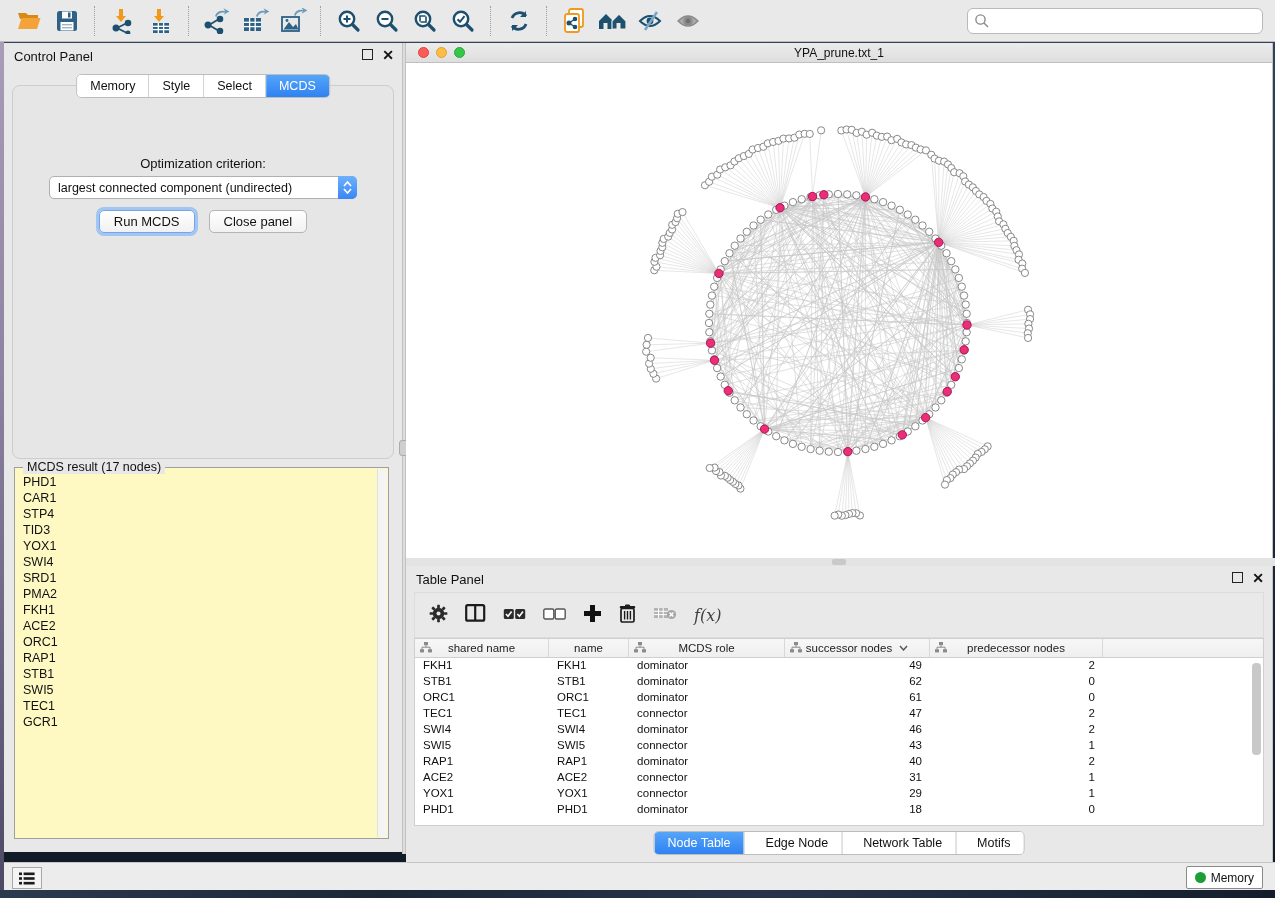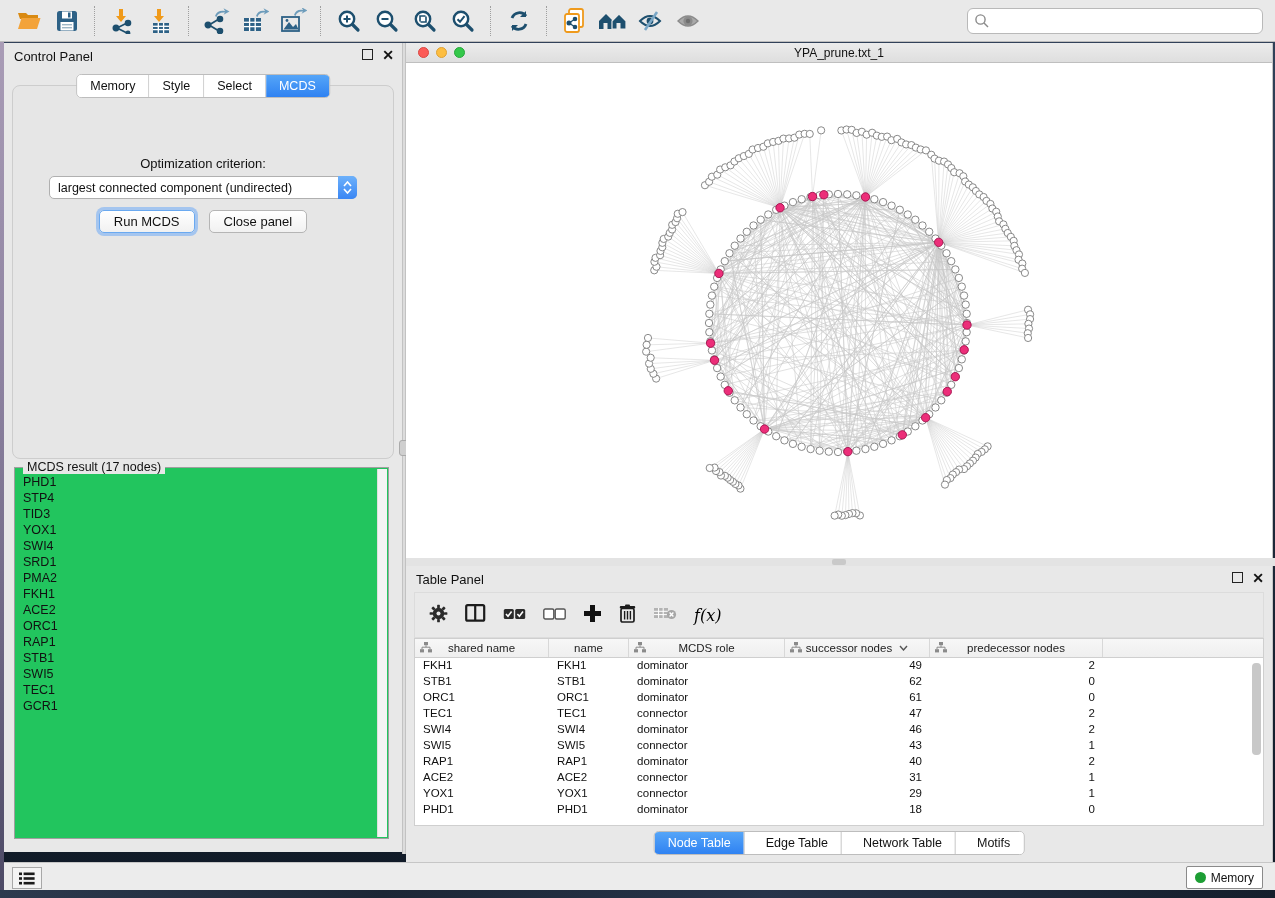--- a/index.html
+++ b/index.html
@@ -35,21 +35,21 @@
   #opt-label{position:absolute;top:70px;width:100%;text-align:center;font-size:13px;color:#111;}
   #opt-dropdown{position:absolute;left:36px;right:36px;top:90px;height:23px;background:#fff;border:1px solid #b0b0b0;
     border-radius:5px;display:flex;align-items:center;box-sizing:border-box;}
   #opt-dropdown .dd-text{flex:1;font-size:12.5px;padding-left:8px;color:#111;white-space:nowrap;overflow:hidden;}
   .dd-step{width:19px;height:23px;margin:-1px -1px -1px 0;border-radius:0 5px 5px 0;
     background:linear-gradient(#6db1fb,#3a86f4);display:flex;flex-direction:column;align-items:center;justify-content:center;gap:1px;}
   .btn{height:23px;border-radius:5px;border:1px solid #b5b5b5;background:linear-gradient(#ffffff,#f1f1f1);
     font-size:13px;color:#111;padding:0 14px;font-family:"Liberation Sans",sans-serif;}
   .btn.focused{border-color:#6aa9f0;box-shadow:0 0 0 3px rgba(110,170,245,.55);}
   #btn-row{position:absolute;top:124px;width:100%;display:flex;justify-content:center;gap:14px;}
-  #mcds-groupbox{position:absolute;left:10px;right:13px;top:424px;height:370px;background:#22c55e;border:1px solid #9f9f9f;}
+  #mcds-groupbox{position:absolute;left:10px;right:13px;top:424px;height:370px;background:#fef9c3;border:1px solid #9f9f9f;}
   #mcds-legend{position:absolute;top:-8px;left:8px;background:#e8e8e8;padding:0 4px;font-size:12.5px;color:#111;}
   #mcds-result-list{position:absolute;inset:6px 12px 2px 8px;overflow:hidden;font-size:12.5px;line-height:16px;color:#111;}
   #mcds-scroll{position:absolute;top:1px;bottom:1px;right:1px;width:9px;background:#f4f4f4;border-left:1px solid #e0e0e0;}
 
   
   #v-divider{position:absolute;left:402px;top:43px;width:4px;bottom:36px;background:#dcdcdc;border-left:1px solid #c2c2c2;border-right:1px solid #c2c2c2;box-sizing:border-box;}
   #v-grip{position:absolute;left:399px;top:440px;width:10px;height:14px;background:#cfcfcf;border:1px solid #aaa;border-radius:3px;}
   #h-divider{position:absolute;left:406px;right:0;top:558px;height:8px;background:#e3e3e3;}
   #h-grip{position:absolute;left:832px;top:559px;width:14px;height:6px;background:#c9c9c9;border-radius:2px;}
 
@@ -58,21 +58,21 @@
   #net-titlebar{position:absolute;left:0;right:0;top:0;height:19px;background:linear-gradient(#ececec,#dedede);
     border-bottom:1px solid #bfbfbf;}
   .light{position:absolute;top:4px;width:11px;height:11px;border-radius:50%;}
   #net-title{position:absolute;width:100%;text-align:center;top:3px;font-size:12px;color:#111;}
   #net-canvas{position:absolute;left:0;right:0;top:20px;bottom:0;background:#fff;}
 
   
   #table-panel{position:absolute;left:406px;right:2px;top:566px;height:296px;background:#e8e8e8;border-right:1px solid #c6c6c6;}
   #tp-toolbar{position:absolute;left:8px;right:8px;top:26px;height:46px;background:#e9e9e9;border:1px solid #dcdcdc;
     display:flex;align-items:center;gap:17px;padding-left:14px;box-sizing:border-box;}
-  .fx-label{font-family:"DejaVu Serif",serif;font-style:italic;font-size:16px;color:#000000;}
+  .fx-label{font-family:"DejaVu Serif",serif;font-style:italic;font-size:16px;color:#404040;}
   #tp-table{position:absolute;left:8px;right:8px;top:72px;height:186px;background:#fff;border:1px solid #cfcfcf;overflow:hidden;}
   #tp-header{display:flex;height:18px;background:linear-gradient(#f7f7f7,#efefef);border-bottom:1px solid #cfcfcf;}
   .th{display:flex;align-items:center;justify-content:center;font-size:11.5px;color:#222;
     border-right:1px solid #d8d8d8;box-sizing:border-box;position:relative;gap:5px;}
   .th .hicon{position:absolute;left:5px;top:3px;}
   .tr{display:flex;height:16px;}
   .td{font-size:11.5px;color:#111;box-sizing:border-box;padding:1px 8px 0 8px;white-space:nowrap;overflow:hidden;}
   .td.num{text-align:right;}
   #tp-scroll-thumb{position:absolute;right:2px;top:24px;width:9px;height:92px;background:#c8c8c8;border-radius:4px;}
   #table-tabs{position:absolute;left:50%;transform:translateX(-50%);top:265px;gap:8px;}
@@ -282,20 +282,21 @@
       </div>
       <div id="btn-row">
         <button class="btn focused">Run MCDS</button>
         <button class="btn">Close panel</button>
       </div>
     </div>
     <div id="mcds-groupbox">
       <span id="mcds-legend">MCDS result (17 nodes)</span>
       <div id="mcds-result-list">
           <div>PHD1</div>
+          <div>CAR1</div>
           <div>STP4</div>
           <div>TID3</div>
           <div>YOX1</div>
           <div>SWI4</div>
           <div>SRD1</div>
           <div>PMA2</div>
           <div>FKH1</div>
           <div>ACE2</div>
           <div>ORC1</div>
           <div>RAP1</div>
@@ -1278,21 +1279,21 @@
             <div class="td" style="width: 80px;">PHD1</div>
             <div class="td" style="width: 156px;">dominator</div>
             <div class="td num" style="width: 145px;">18</div>
             <div class="td num" style="width: 173px;">0</div>
           </div>
         </div>
       <div id="tp-scroll-thumb"></div>
     </div>
     <div id="table-tabs" class="segbar">
         <div class="seg active">Node Table</div>
-        <div class="seg">Edge Table</div>
+        <div class="seg">Edge Node</div>
         <div class="seg">Network Table</div>
         <div class="seg">Motifs</div>
       </div>
   </div>
 
   <div id="status-bar">
     <span id="list-btn">
       <svg width="16" height="13" viewBox="0 0 16 13">
           <g fill="#1c1c1c">
             <rect x="0" y="0.5" width="3" height="2.6"></rect>

